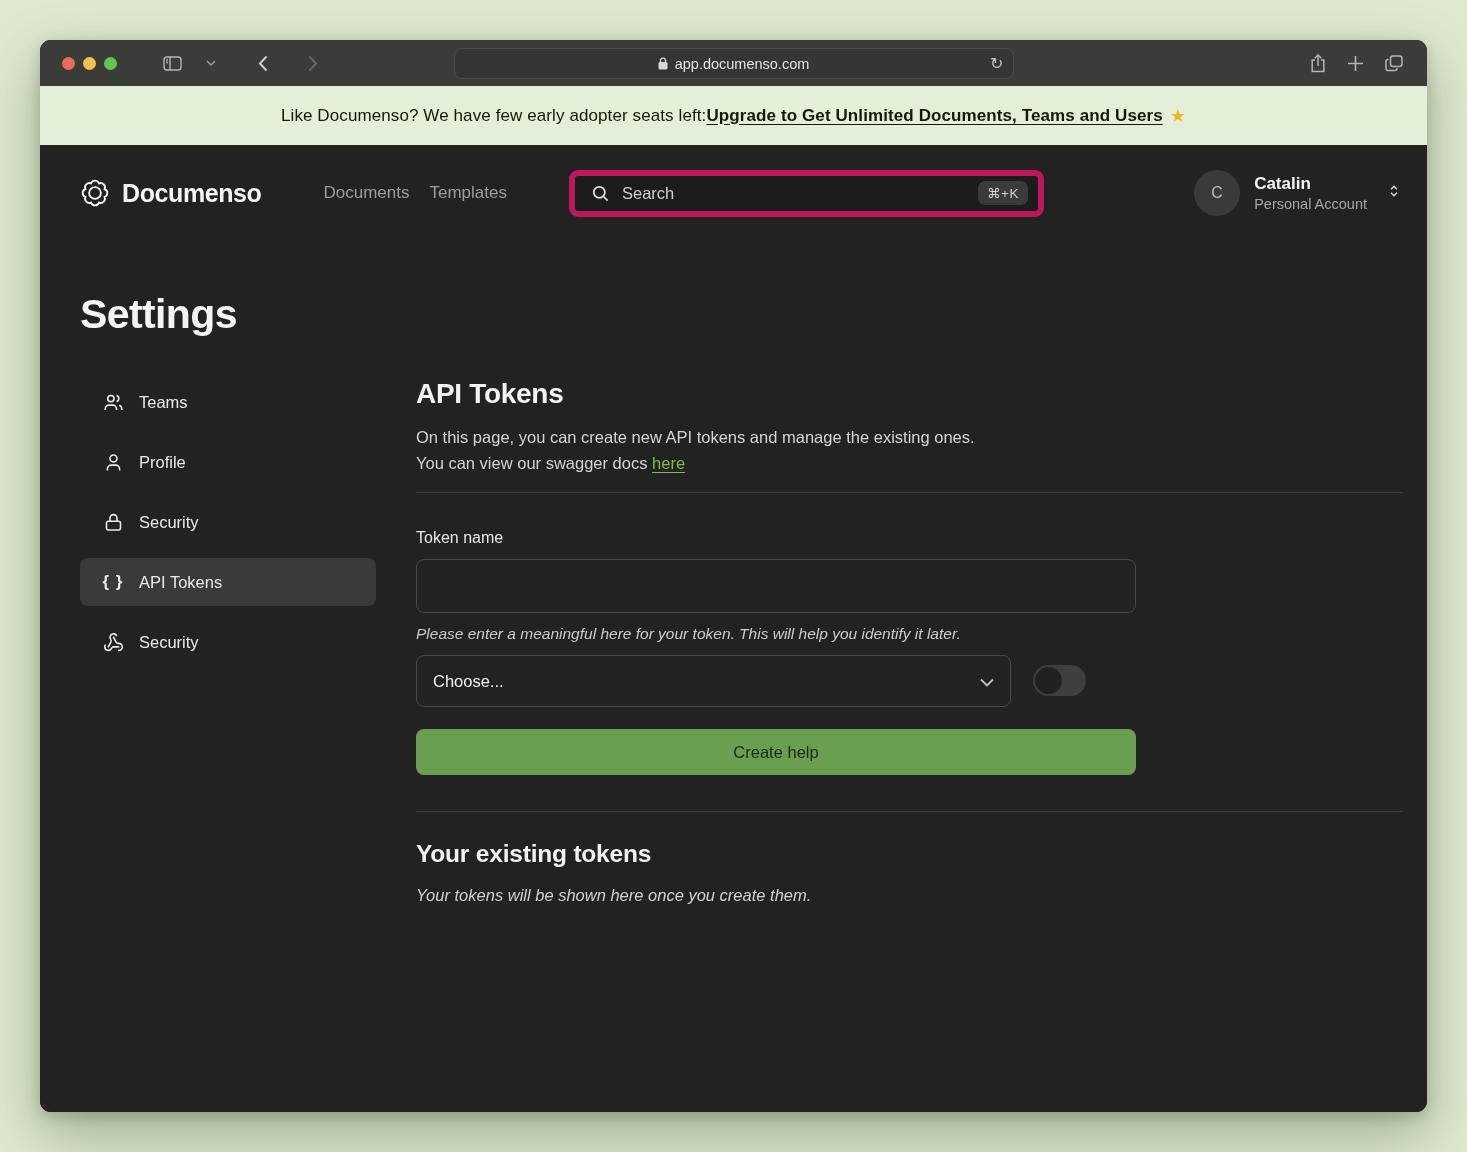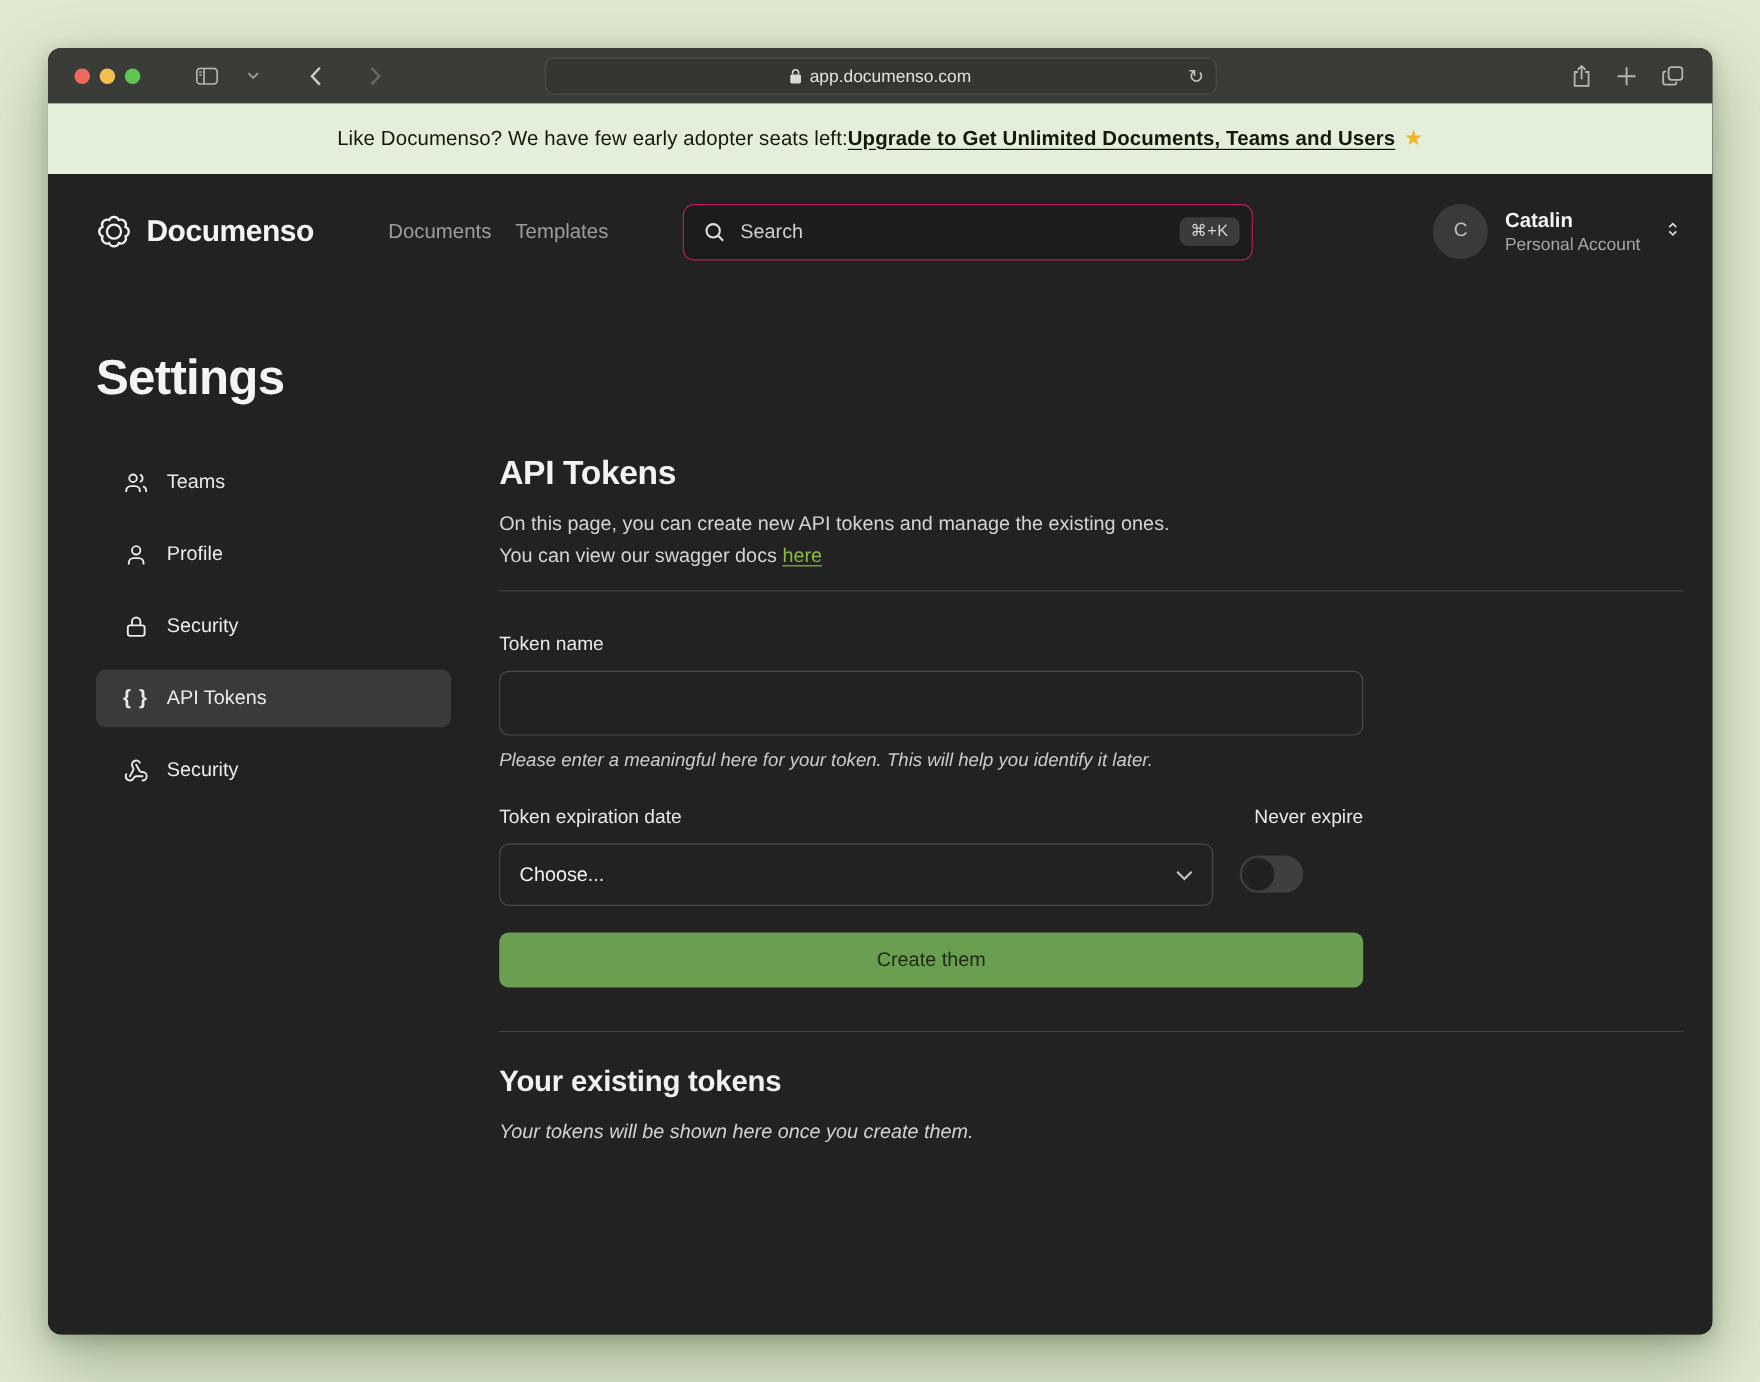--- a/index.html
+++ b/index.html
@@ -50,21 +50,21 @@
   .app{ flex:1; background:#212221; color:#ececec; overflow:hidden; }
   .app-header{
     height:96px; display:flex; align-items:center; padding:0 26px 0 40px;
   }
   .brand{ display:flex; align-items:center; gap:12px; color:#f4f4f4; }
   .brand-name{ font-size:25px; font-weight:700; letter-spacing:-.4px; }
   .nav{ display:flex; gap:20px; margin-left:62px; }
   .nav-item{ color:#9b9f9a; font-size:17px; font-weight:500; cursor:pointer; }
   .search{
     margin-left:62px; width:475px; height:47px; border-radius:9px;
-    background:#1b1c1b; border:1px solid #be185d;
+    background:#1b1c1b; border:6px solid #be185d;
     display:flex; align-items:center; padding:0 10px 0 16px; gap:12px;
   }
   .search input{
     flex:1; background:transparent; border:none; outline:none;
     color:#e8e8e8; font-size:16.5px; font-family:inherit;
   }
   .search input::placeholder{ color:#cfcfcf; }
   .kbd{
     background:#3a3b3a; color:#d3d3d3; font-size:13.5px; border-radius:7px;
     padding:4px 9px; letter-spacing:.5px;
@@ -295,39 +295,35 @@
         <p class="desc">
           <span>On this page, you can create new API tokens and manage the existing ones.</span><br>
           <span>You can view our swagger docs </span><a href="#">here</a>
         </p>
         <hr class="rule">
 
         <div class="field-label">Token name</div>
         <input class="text-input" type="text" value="" style="">
         <div class="hint">Please enter a meaningful here for your token. This will help you identify it later.</div>
 
-        <div class="label-row">
-          <div class="field-label">Token expiration date</div>
-          <div class="field-label">Never expire</div>
-        </div>
         <div class="control-row">
           <div class="select">
             <span>Choose...</span>
             <span class="chev">
               <svg width="14" height="9" viewBox="0 0 14 9" fill="none" stroke="currentColor" stroke-width="1.8">
                   <path d="M1 1.5l6 6 6-6"></path>
                 </svg>
             </span>
           </div>
           <div class="toggle">
             <span class="knob"></span>
           </div>
         </div>
 
-        <button class="btn-primary">Create them</button>
+        <button class="btn-primary">Create help</button>
 
         <hr class="rule2">
         <h2>Your existing tokens</h2>
         <p class="empty">Your tokens will be shown here once you create them.</p>
       </main>
     </div>
   </div>
 </div>
 
 </body></html>

